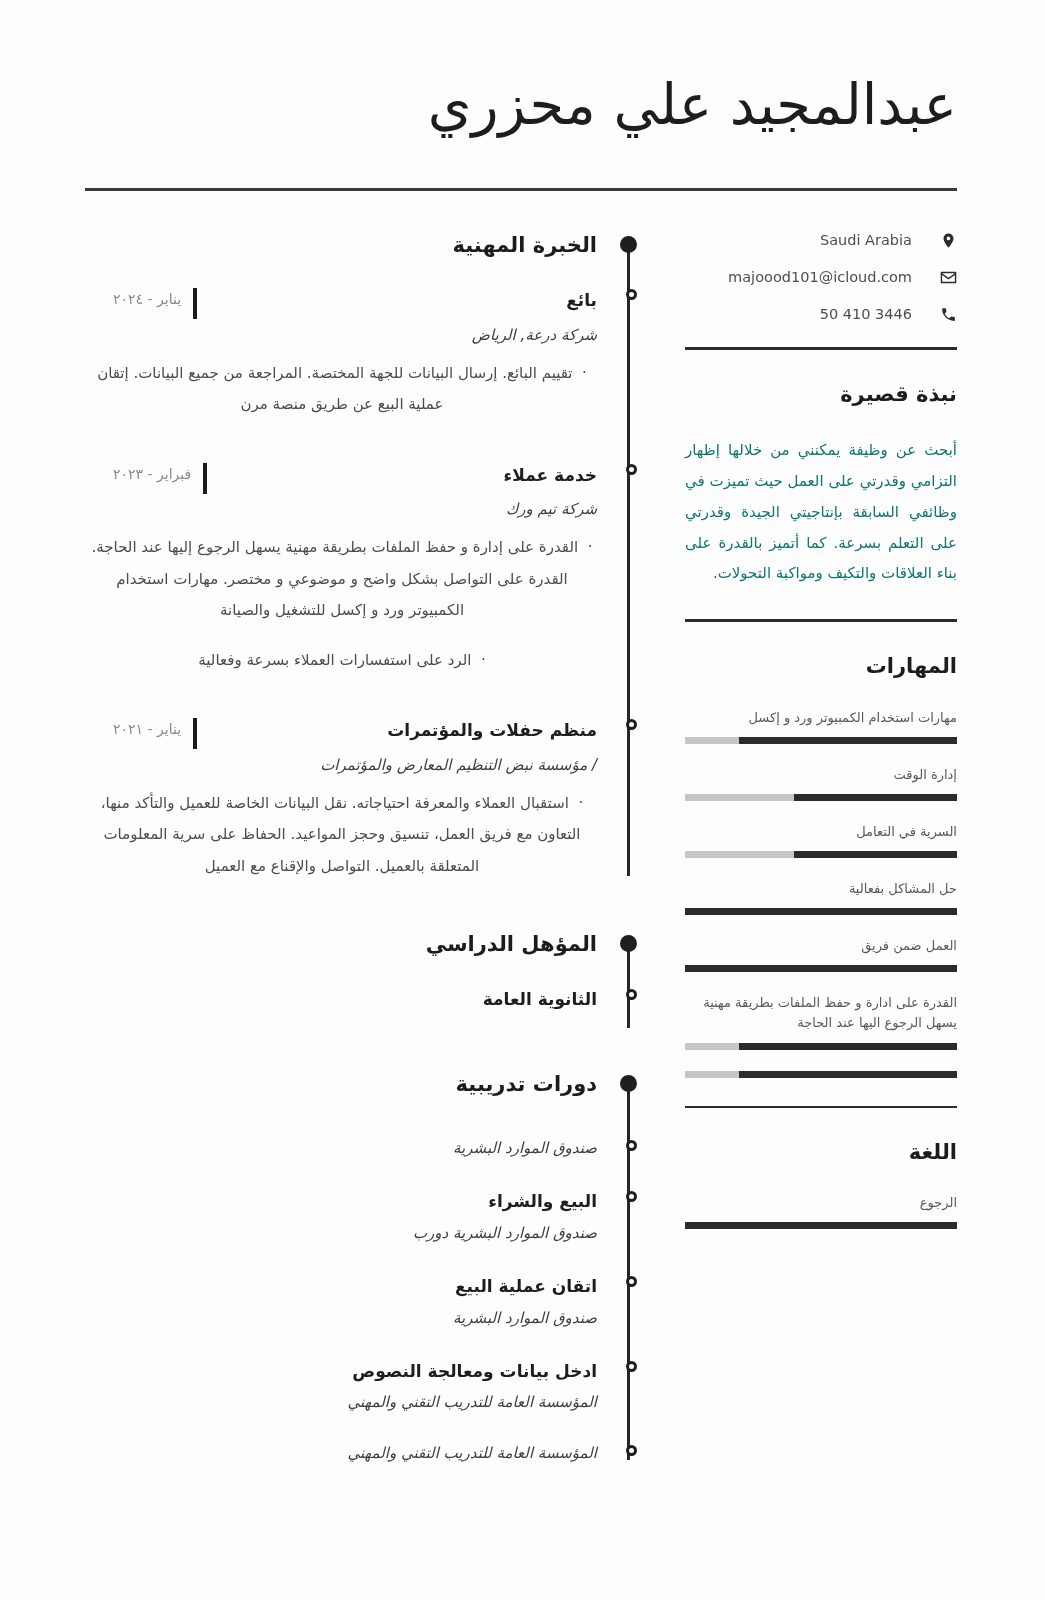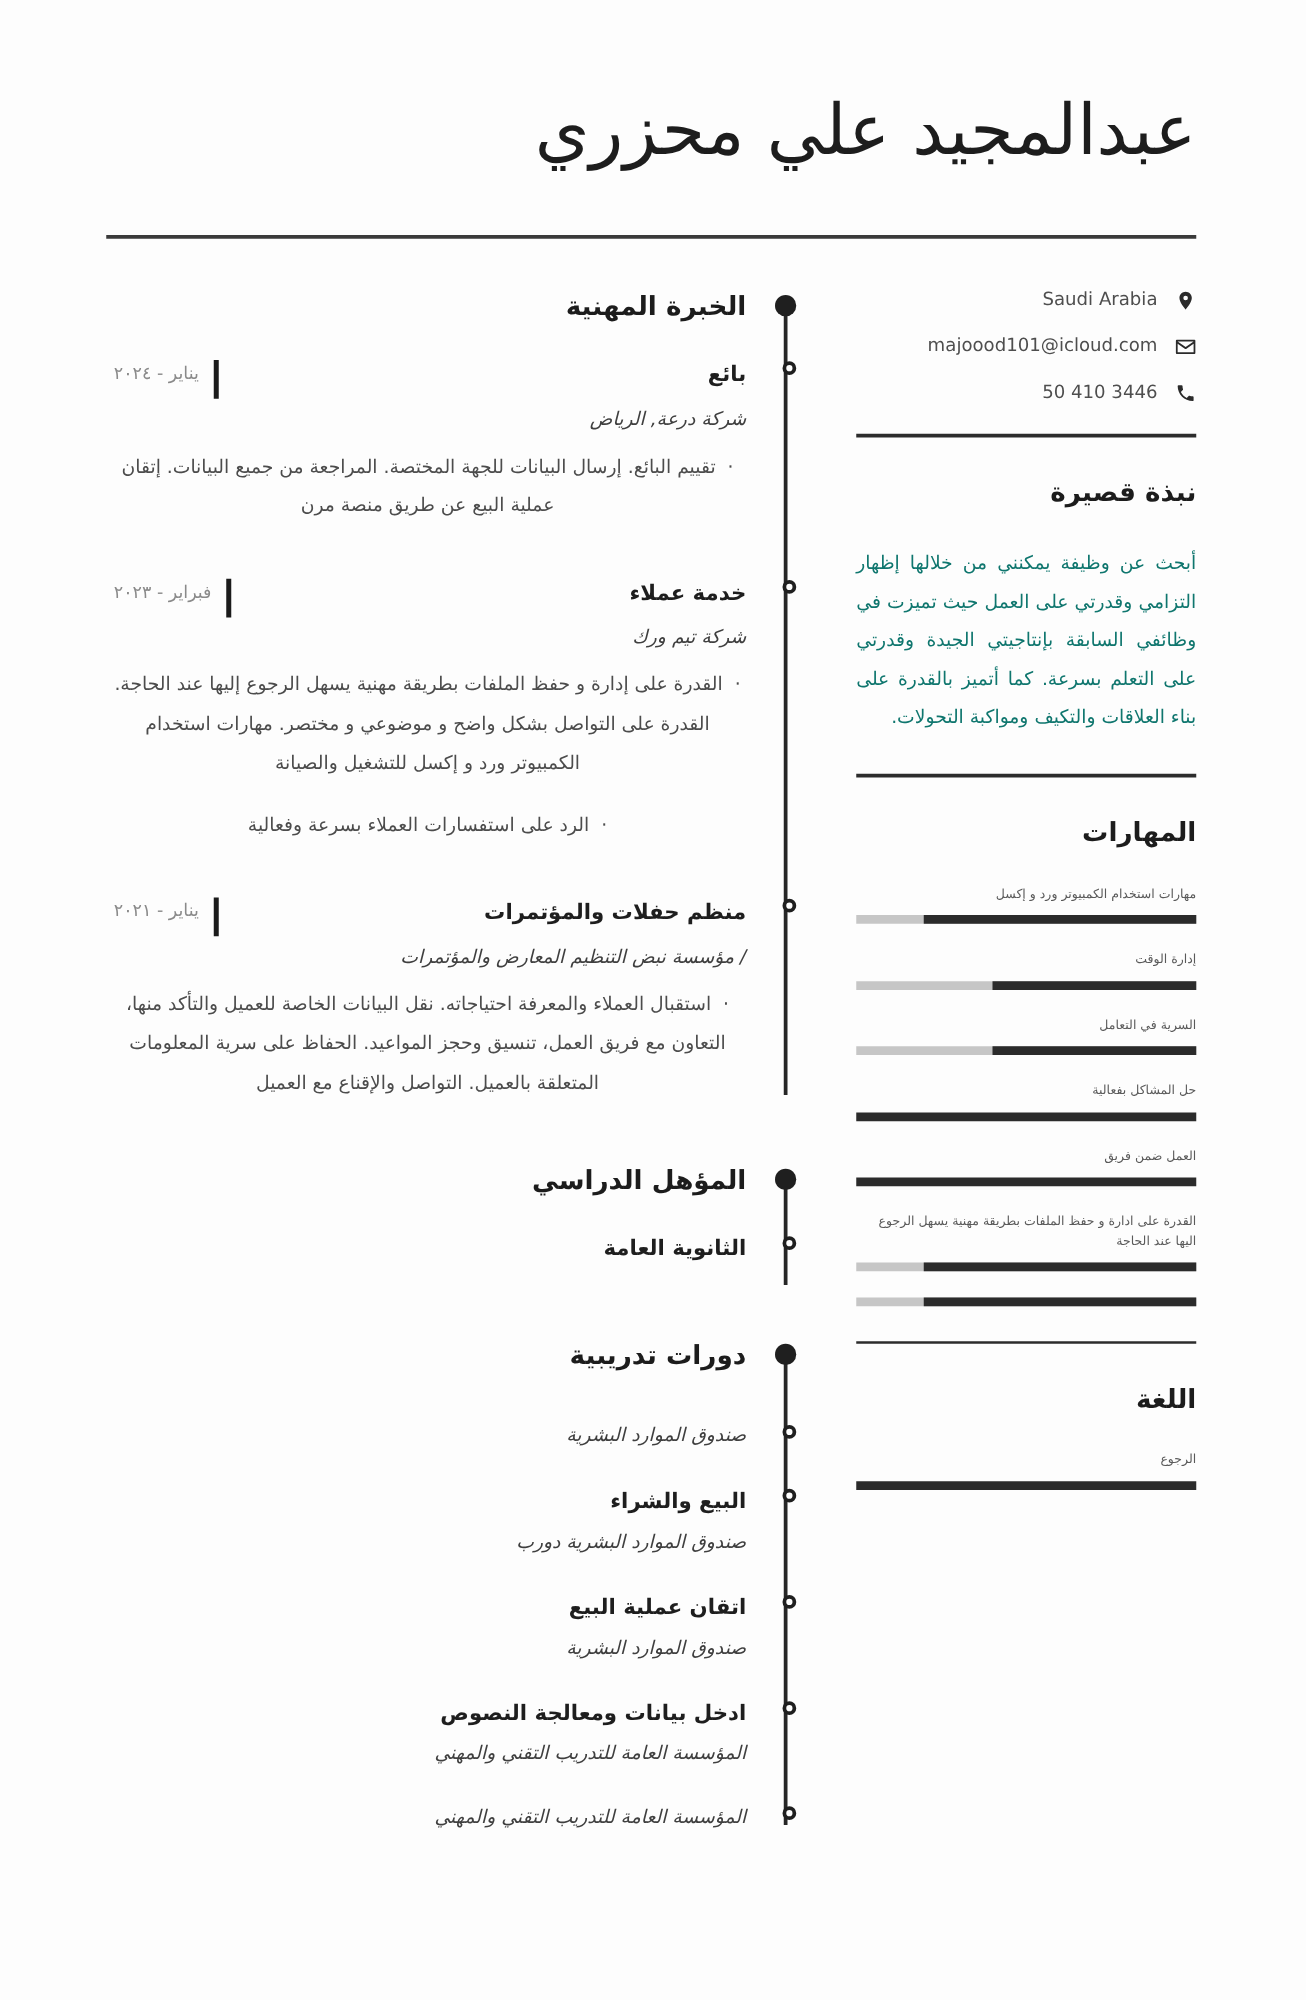--- a/index.html
+++ b/index.html
@@ -14,29 +14,29 @@
   .name {
     font-size:56px; font-weight:500; color:#1d1d1d; text-align:right;
     line-height:1.25; letter-spacing:0;
   }
   .top-rule { border:none; border-top:3px solid #3a3a3a; margin-top:48px; }
   
   .grid { display:grid; grid-template-columns:272px 1fr; column-gap:40px; margin-top:40px; }
   h2.sec { font-size:21px; font-weight:bold; color:#1c1c1c; line-height:1.4; }
   
   .side h2.sec { margin-bottom:26px; }
-  .c-row { display:flex; align-items:center; gap:13px; margin-bottom:19px; }
+  .c-row { display:flex; align-items:center; gap:27px; margin-bottom:19px; }
   .c-row .ic { width:18px; height:18px; flex:0 0 18px; display:flex; align-items:center; justify-content:center; }
   .c-row .ic svg { width:17px; height:17px; fill:#2b2b2b; }
   .c-row .tx { font-size:14.5px; color:#4e4e4e; direction:ltr; }
   .divider { border:none; border-top:3px solid #2c2c2c; margin:24px 0 30px; }
   .divider.thin { border-top-width:2px; }
   .bio { font-size:15px; line-height:2.05; color:#0f766e; text-align:justify; }
   .skill { margin-bottom:21px; }
-  .skill .lbl { font-size:10px; color:#5a5a5a; line-height:1.55; margin-bottom:9px; }
+  .skill .lbl { font-size:13px; color:#5a5a5a; line-height:1.55; margin-bottom:9px; }
   .bar { display:flex; direction:rtl; height:7px; background:#c6c6c6; }
   .bar .fill { height:7px; background:#2b2b2b; }
   
   .main-sec { position:relative; padding-left:2px; padding-right:48px; }
   .main-sec::before {
     content:""; position:absolute; right:15px; width:3px; background:#262626;
     top:14px; bottom:6px;
   }
   .main-sec.edu::before { bottom:-16px; }
   .main-sec.course::before { bottom:2px; }
@@ -48,21 +48,21 @@
   .main-sec.course h2.sec { margin-bottom:40px; }
   .entry { position:relative; margin-bottom:42px; }
   .entry:last-child { margin-bottom:0; }
   .ring {
     position:absolute; right:-40px; top:1px; width:11px; height:11px;
     background:#fdfdfd; border:3.5px solid #1f1f1f; border-radius:50%;
   }
   .e-head { display:flex; align-items:flex-start; }
   .e-title { font-size:17px; font-weight:bold; color:#1e1e1e; line-height:1.5; }
   .e-date { margin-inline-start:auto; display:flex; gap:12px; align-items:flex-start; padding-left:330px; padding-left:0; margin-left:322px; margin-left:0; }
-  .e-date { position:absolute; left:4px; top:0; }
+  .e-date { position:absolute; left:26px; top:0; }
   .d-bar { width:3.5px; height:31px; background:#1b1b1b; }
   .d-txt { font-size:14px; color:#8a8a8a; padding-top:3px; white-space:nowrap; }
   .e-comp { font-size:15px; font-style:italic; color:#3f3f3f; margin-top:12px; text-align:right; }
   .e-bullet { margin-top:14px; font-size:15px; color:#4c4c4c; line-height:2.1; text-align:center; }
   .edu .entry .e-title, .course .entry .e-title { line-height:1.4; }
   .course .entry { margin-bottom:33px; }
   .course .e-comp { margin-top:10px; }
   .sec-gap-ex { margin-bottom:48px; }
   .sec-gap-edu { margin-bottom:58px; }
   .side .lang-block { margin-top:0; }

